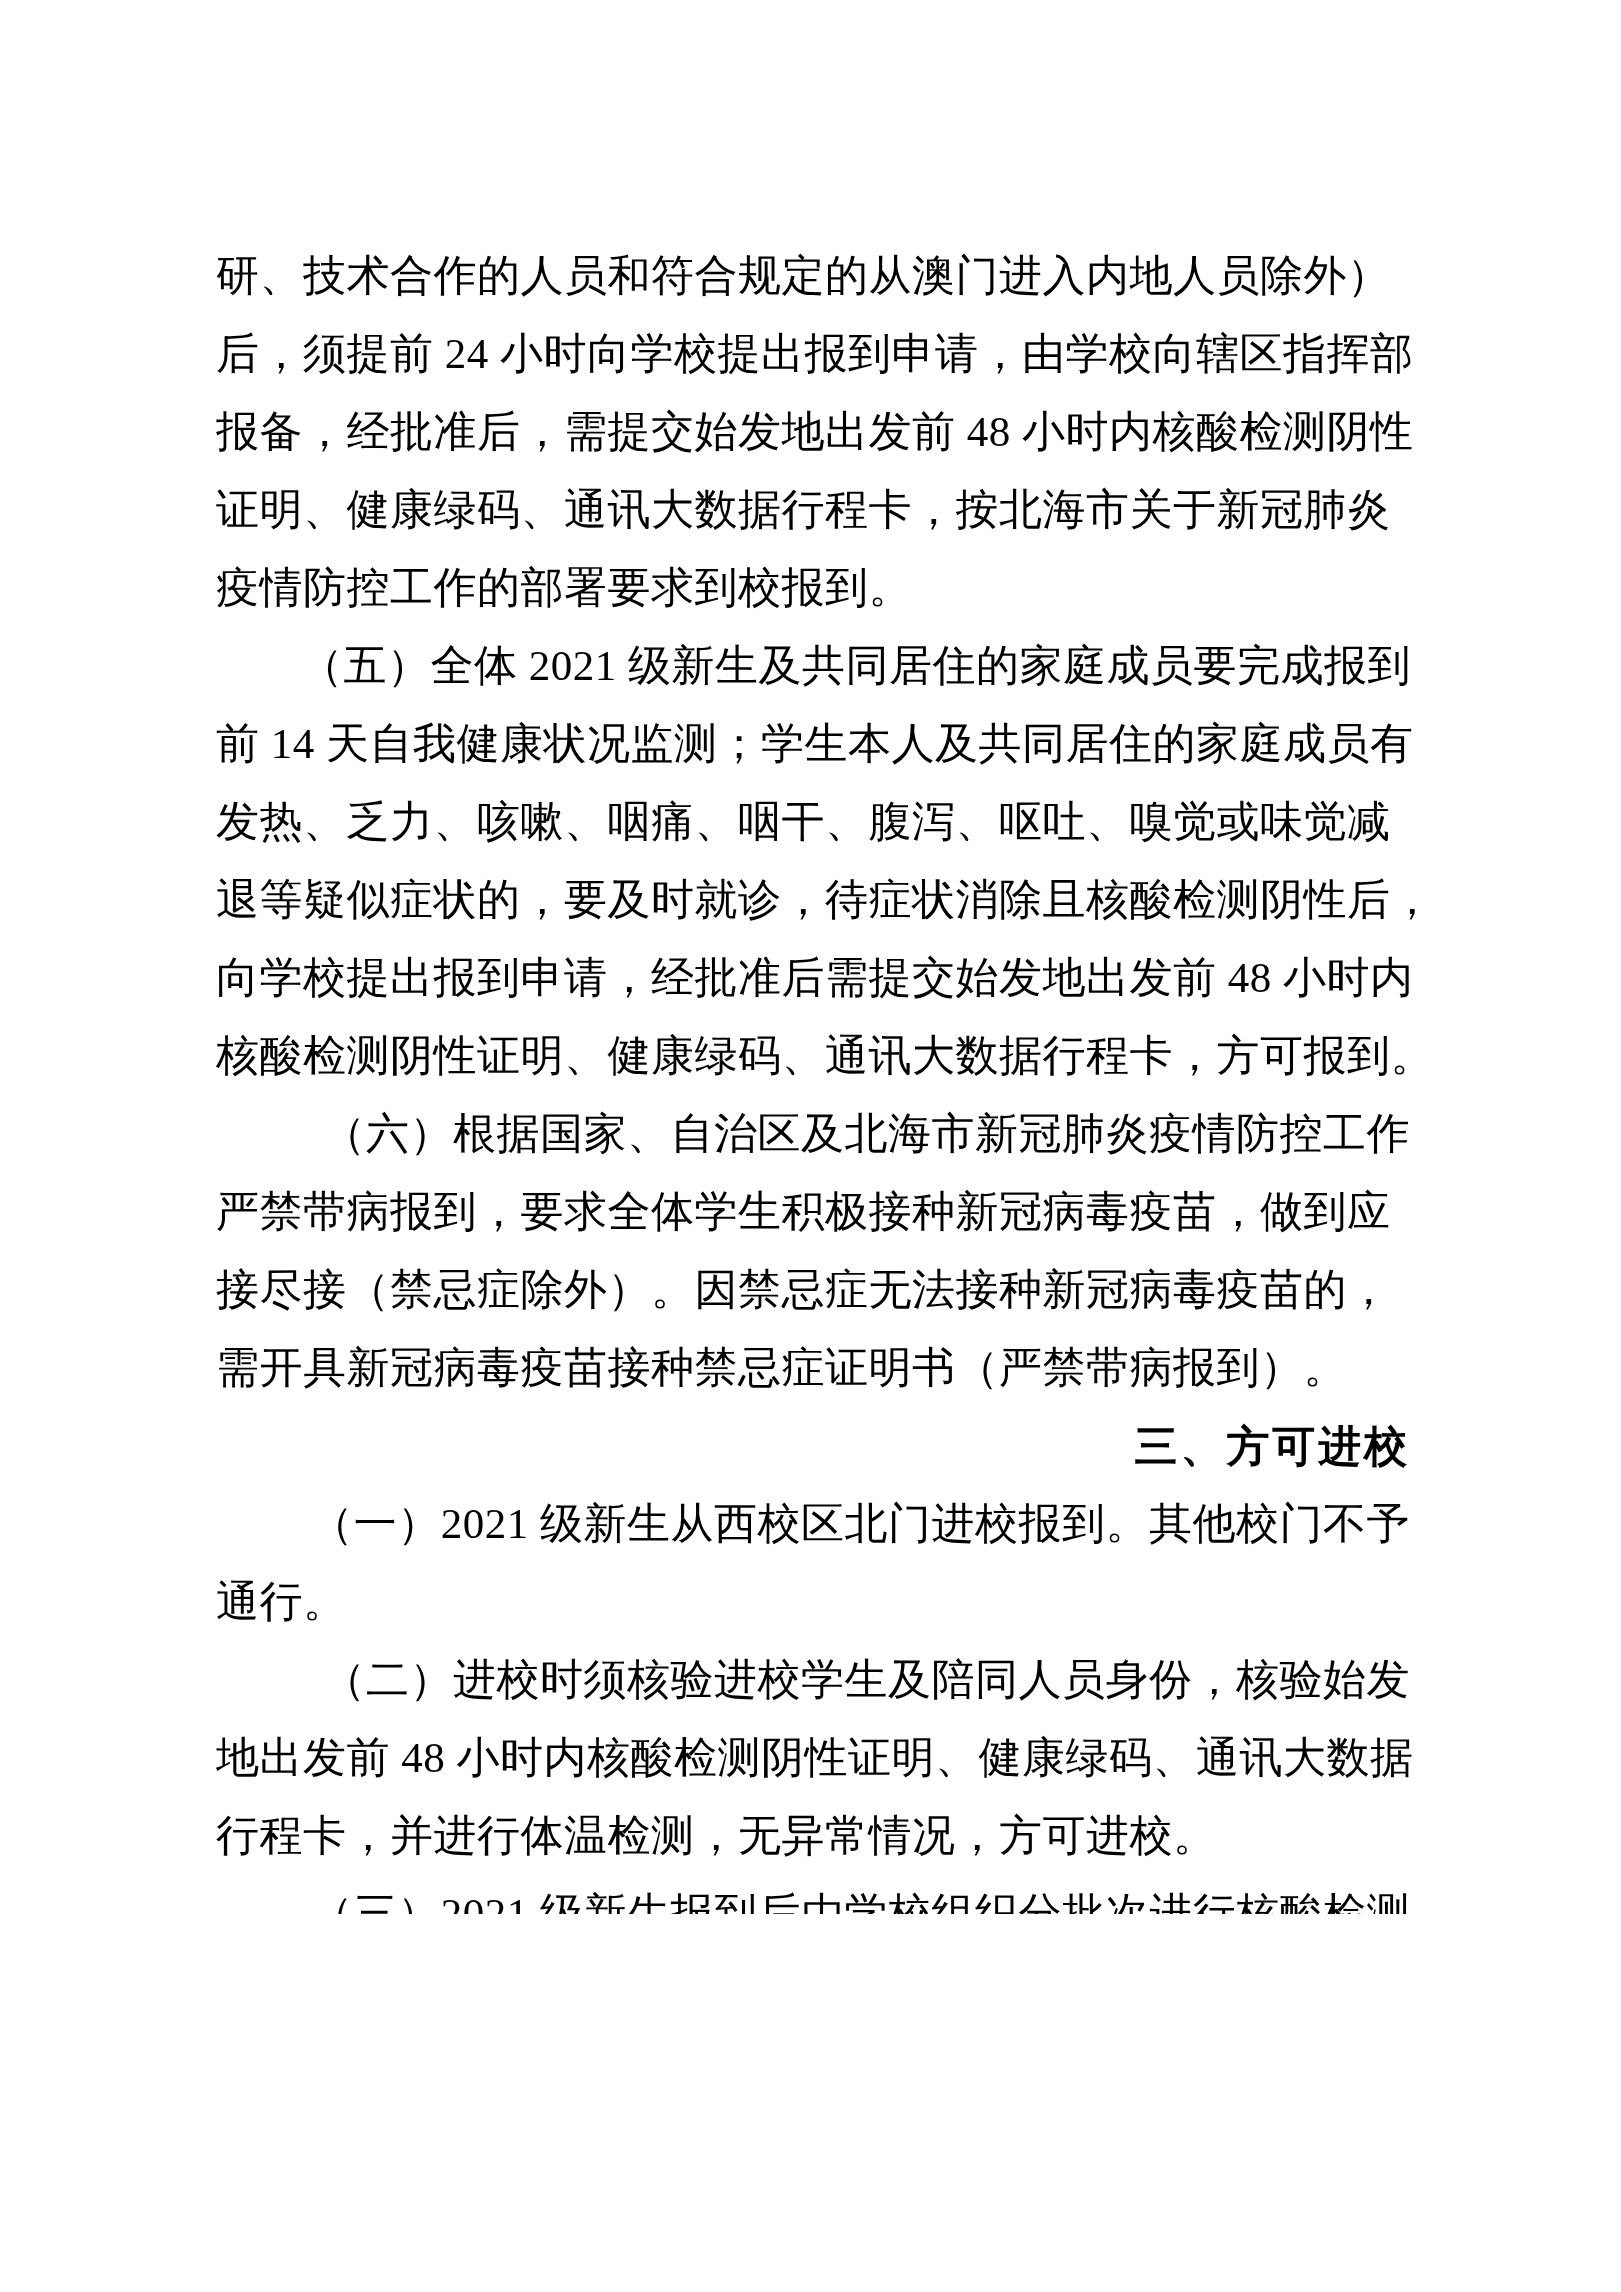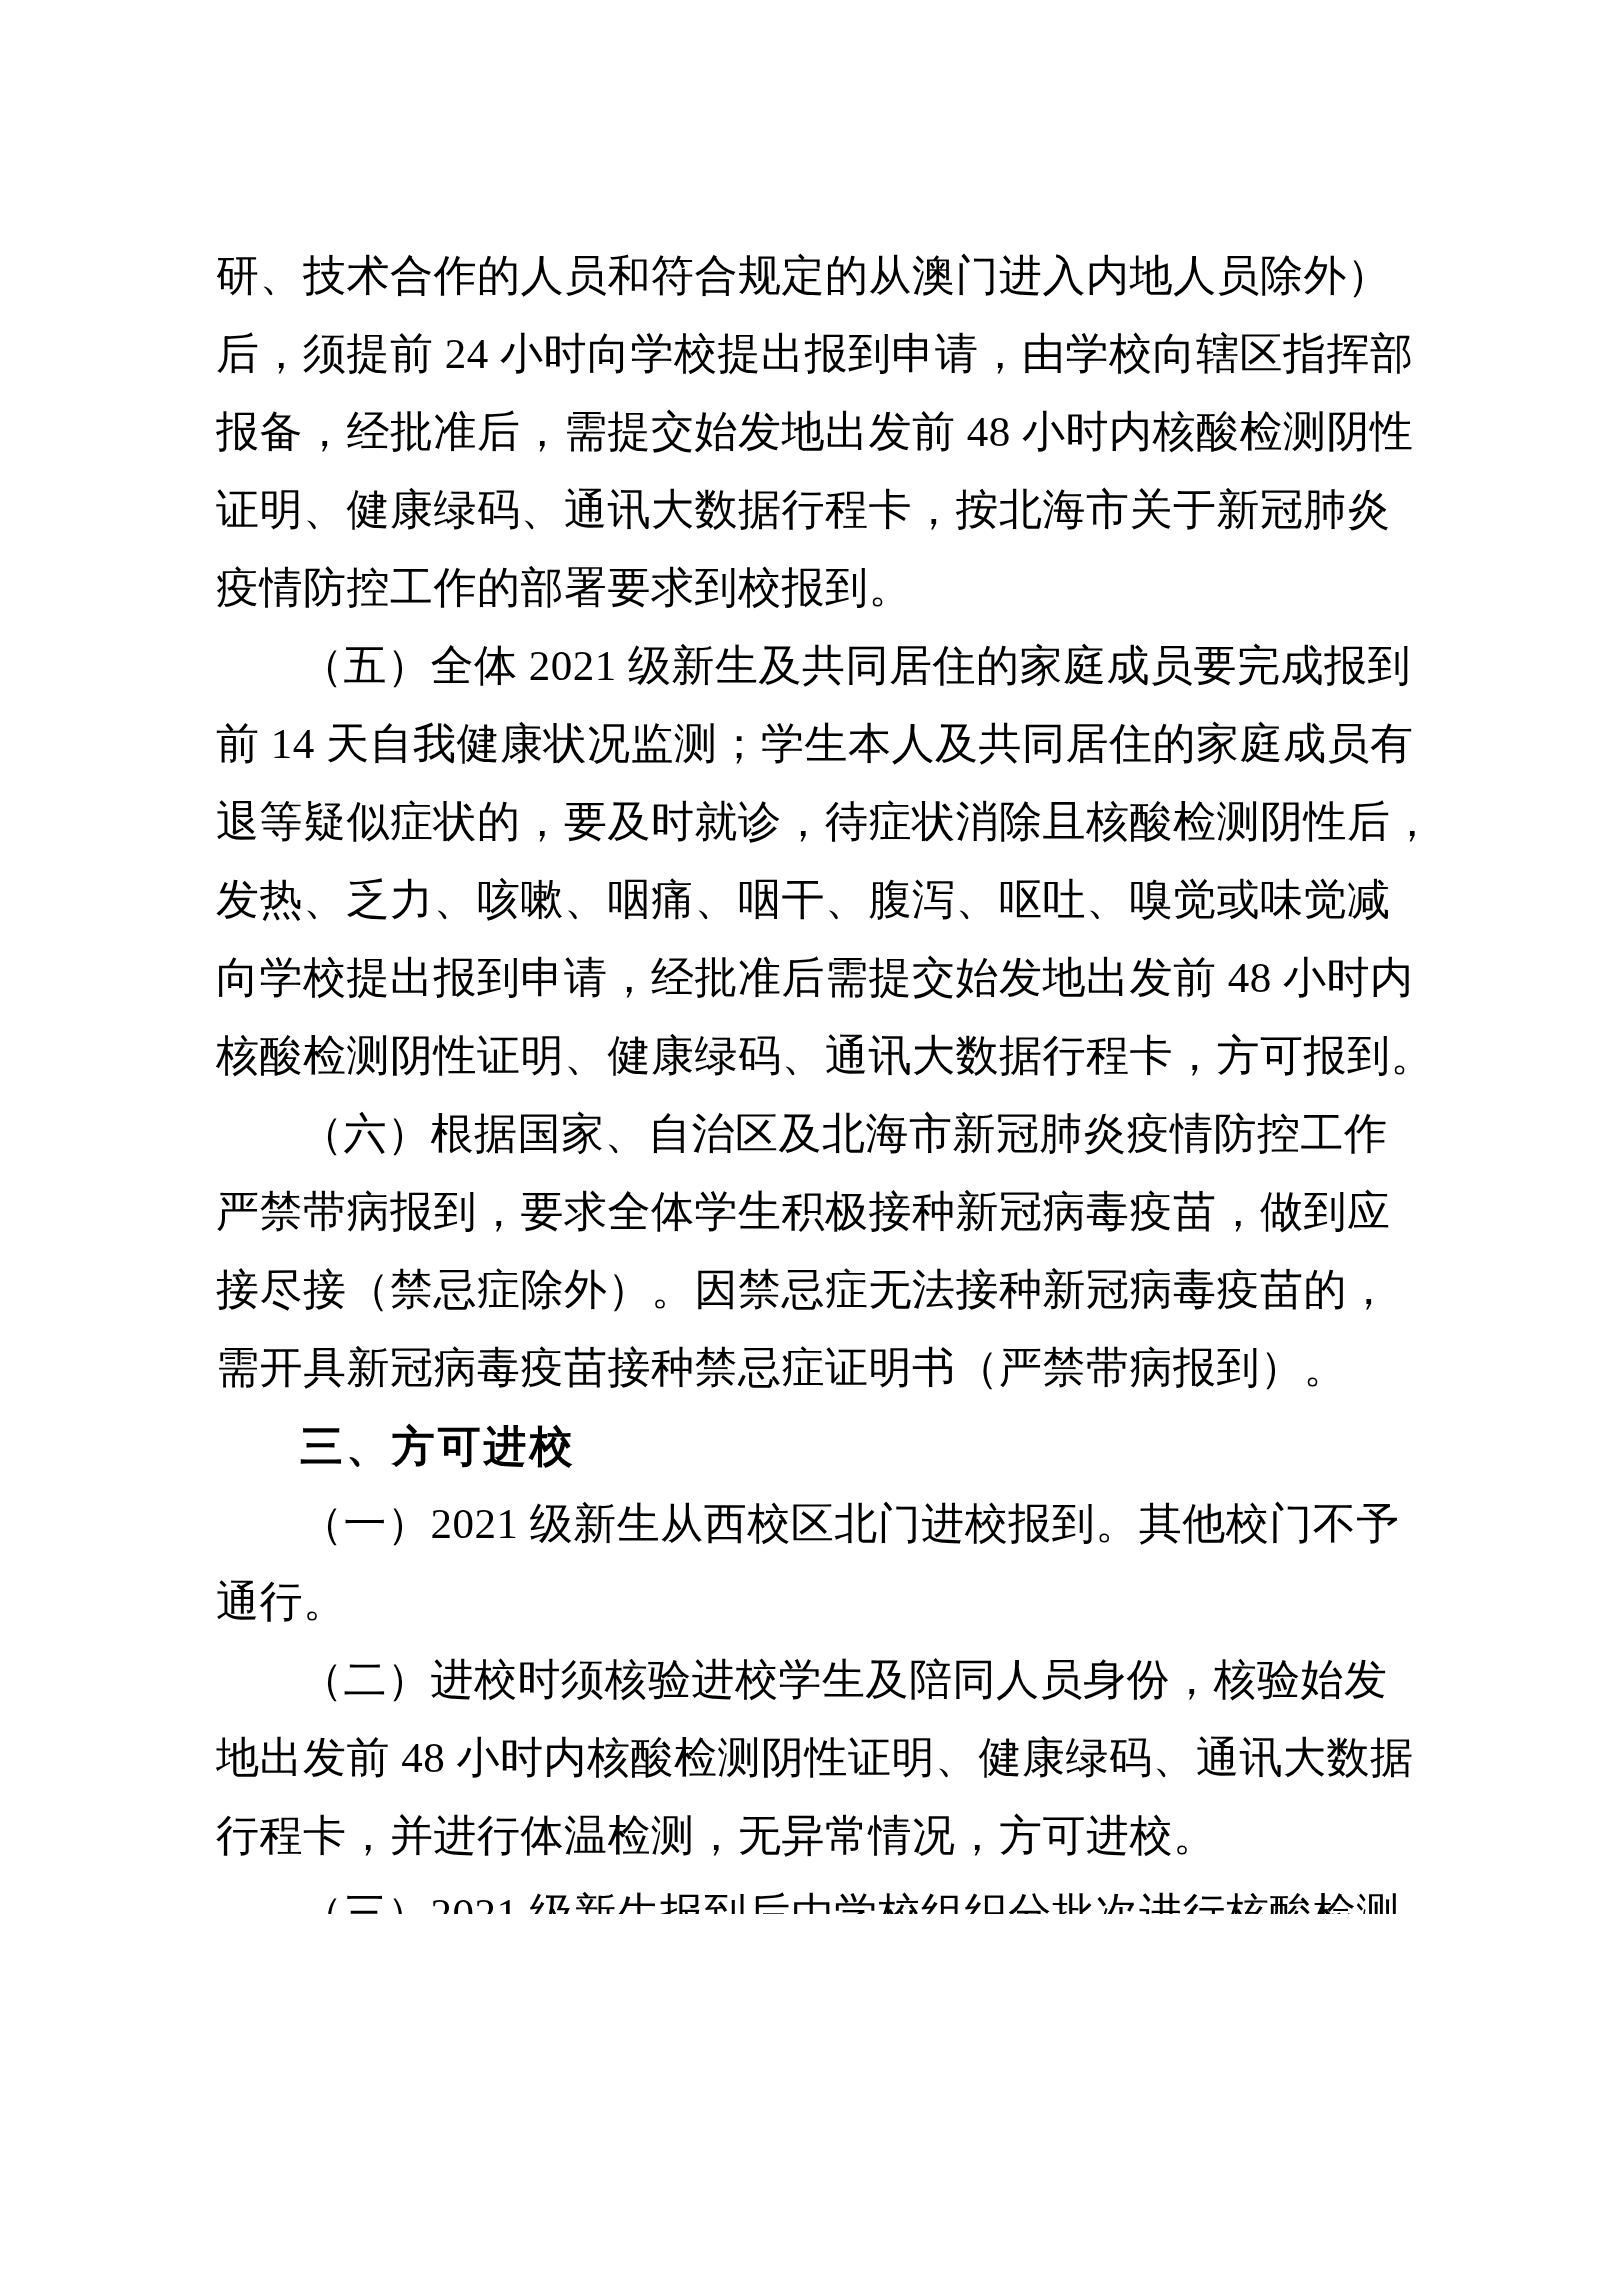--- a/index.html
+++ b/index.html
@@ -25,41 +25,42 @@
     line-height: 78px;
     font-size: 43px;
     color: #000000;
     font-family: "Liberation Serif", "DejaVu Serif", serif;
     white-space: nowrap;
     overflow: visible;
     letter-spacing: 0.5px;
   }
   .line.indent {
     text-indent: 84px;
+    text-align: right;
   }
   .line.heading {
     font-family: "Liberation Sans", "DejaVu Sans", sans-serif;
     font-weight: bold;
     letter-spacing: 2.9px;
   }
 </style>
 </head>
 <body>
 
 <div class="page">
   <div class="text-block">
     <div class="line">研、技术合作的人员和符合规定的从澳门进入内地人员除外）</div>
     <div class="line">后，须提前 24 小时向学校提出报到申请，由学校向辖区指挥部</div>
     <div class="line">报备，经批准后，需提交始发地出发前 48 小时内核酸检测阴性</div>
     <div class="line">证明、健康绿码、通讯大数据行程卡，按北海市关于新冠肺炎</div>
     <div class="line">疫情防控工作的部署要求到校报到。</div>
     <div class="line indent">（五）全体 2021 级新生及共同居住的家庭成员要完成报到</div>
     <div class="line">前 14 天自我健康状况监测；学生本人及共同居住的家庭成员有</div>
+    <div class="line">发热、乏力、咳嗽、咽痛、咽干、腹泻、呕吐、嗅觉或味觉减</div>
     <div class="line">退等疑似症状的，要及时就诊，待症状消除且核酸检测阴性后，</div>
-    <div class="line">发热、乏力、咳嗽、咽痛、咽干、腹泻、呕吐、嗅觉或味觉减</div>
     <div class="line">向学校提出报到申请，经批准后需提交始发地出发前 48 小时内</div>
     <div class="line">核酸检测阴性证明、健康绿码、通讯大数据行程卡，方可报到。</div>
     <div class="line indent">（六）根据国家、自治区及北海市新冠肺炎疫情防控工作</div>
     <div class="line">严禁带病报到，要求全体学生积极接种新冠病毒疫苗，做到应</div>
     <div class="line">接尽接（禁忌症除外）。因禁忌症无法接种新冠病毒疫苗的，</div>
     <div class="line">需开具新冠病毒疫苗接种禁忌症证明书（严禁带病报到）。</div>
     <div class="line indent heading">三、方可进校</div>
     <div class="line indent">（一）2021 级新生从西校区北门进校报到。其他校门不予</div>
     <div class="line">通行。</div>
     <div class="line indent">（二）进校时须核验进校学生及陪同人员身份，核验始发</div>

